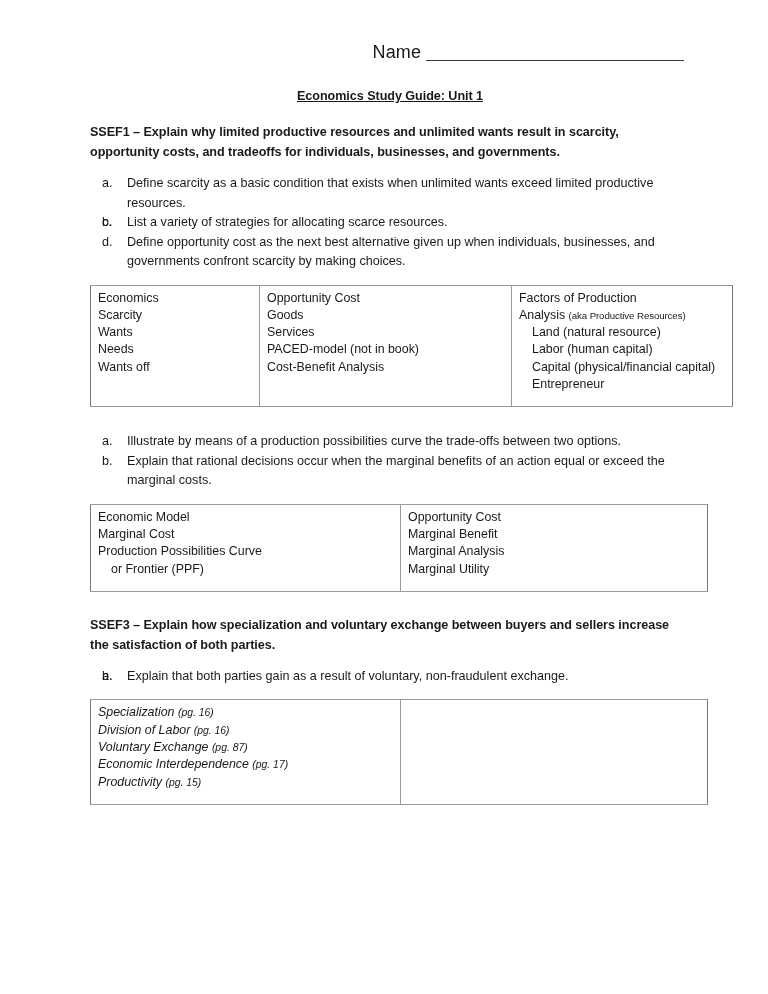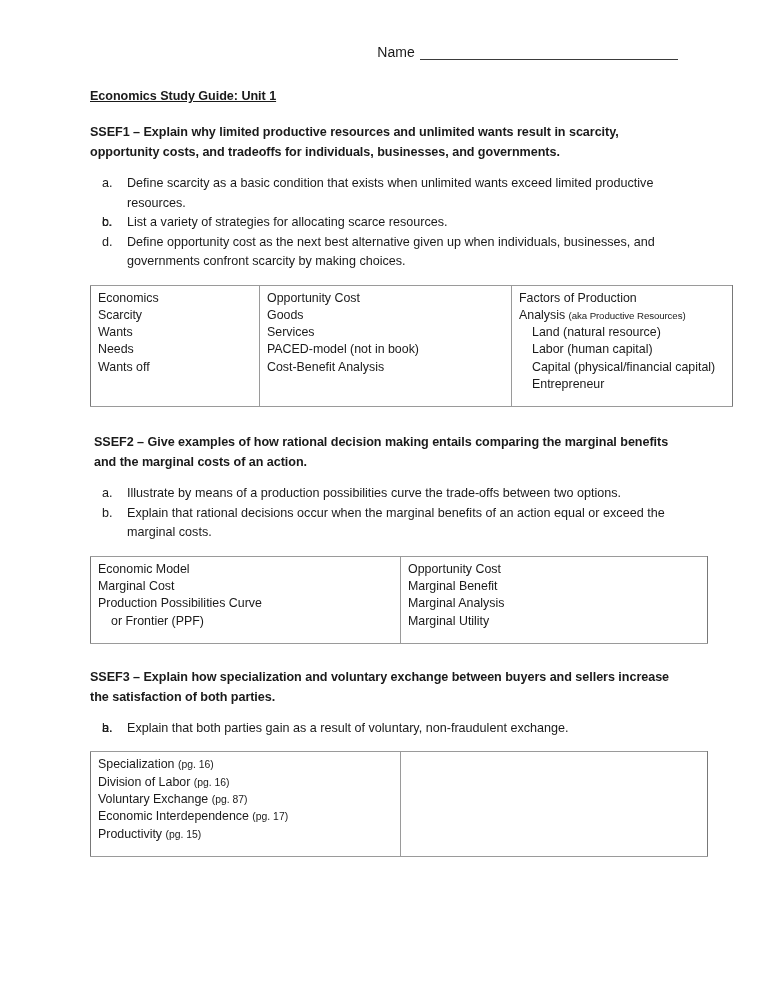--- a/index.html
+++ b/index.html
@@ -20,25 +20,25 @@
     width: 768px;
     height: 994px;
     box-sizing: border-box;
     padding: 0;
     overflow: hidden;
   }
 
   
   .name-row {
     position: absolute;
-    left: 90px;
+    left: 96px;
     top: 44px;
     width: 588px;
     text-align: right;
-    font-size: 14px;
+    font-size: 18px;
     line-height: 16px;
     white-space: nowrap;
   }
   .name-label { letter-spacing: 0.1px; }
   .name-rule {
     display: inline-block;
     width: 258px;
     border-bottom: 1px solid #3b3b3b;
     vertical-align: -3px;
     margin-left: 5px;
@@ -52,20 +52,21 @@
     width: 600px;
   }
 
   .guide-title {
     font-size: 12.6px;
     font-weight: bold;
     text-decoration: underline;
     line-height: 17px;
     margin: 0 0 17px 0;
     letter-spacing: -0.05px;
+    text-align: center;
   }
 
   .standard {
     font-size: 12.6px;
     font-weight: bold;
     line-height: 20px;
     margin: 0 0 12px 0;
     width: 588px;
     letter-spacing: -0.05px;
   }
@@ -120,21 +121,21 @@
   .t1 { width: 600px; }
   .t1 .c1 { width: 155px; }
   .t1 .c2 { width: 238px; }
   .t1 .c3 { width: 207px; }
 
   .t2 { width: 589px; }
   .t2 .c1 { width: 296px; }
   .t2 .c2 { width: 293px; }
 
   .t3 { width: 589px; }
-  .t3 .c1 { width: 296px; }
+  .t3 .c1 { width: 296px; font-style: italic; }
   .t3 .c2 { width: 293px; }
 
   .spacer-after-t1 { height: 25px; }
   .spacer-after-t2 { height: 23px; }
 </style>
 </head>
 <body>
 
 <div class="page">
 
@@ -178,21 +179,20 @@
           <div class="sub">Labor (human capital)</div>
           <div class="sub">Capital (physical/financial capital)</div>
           <div class="sub">Entrepreneur</div>
         </td>
       </tr>
     </tbody>
       </table>
 
     <div class="spacer-after-t1"></div>
 
-    <div class="standard indented">SSEF2 – Give examples of how rational decision making entails comparing the marginal benefits and the marginal costs of an action.</div>
     <ol class="alpha">
       <li><span class="marker">a.</span><span>Illustrate by means of a production possibilities curve the trade-offs between two options.</span></li>
       <li><span class="marker">b.</span><span>Explain that rational decisions occur when the marginal benefits of an action equal or exceed the marginal costs.</span></li>
     </ol>
 
     <table class="vocab t2">
       <tbody>
           <tr>
         <td class="c1 outer-l">
           <div>Economic Model</div>

